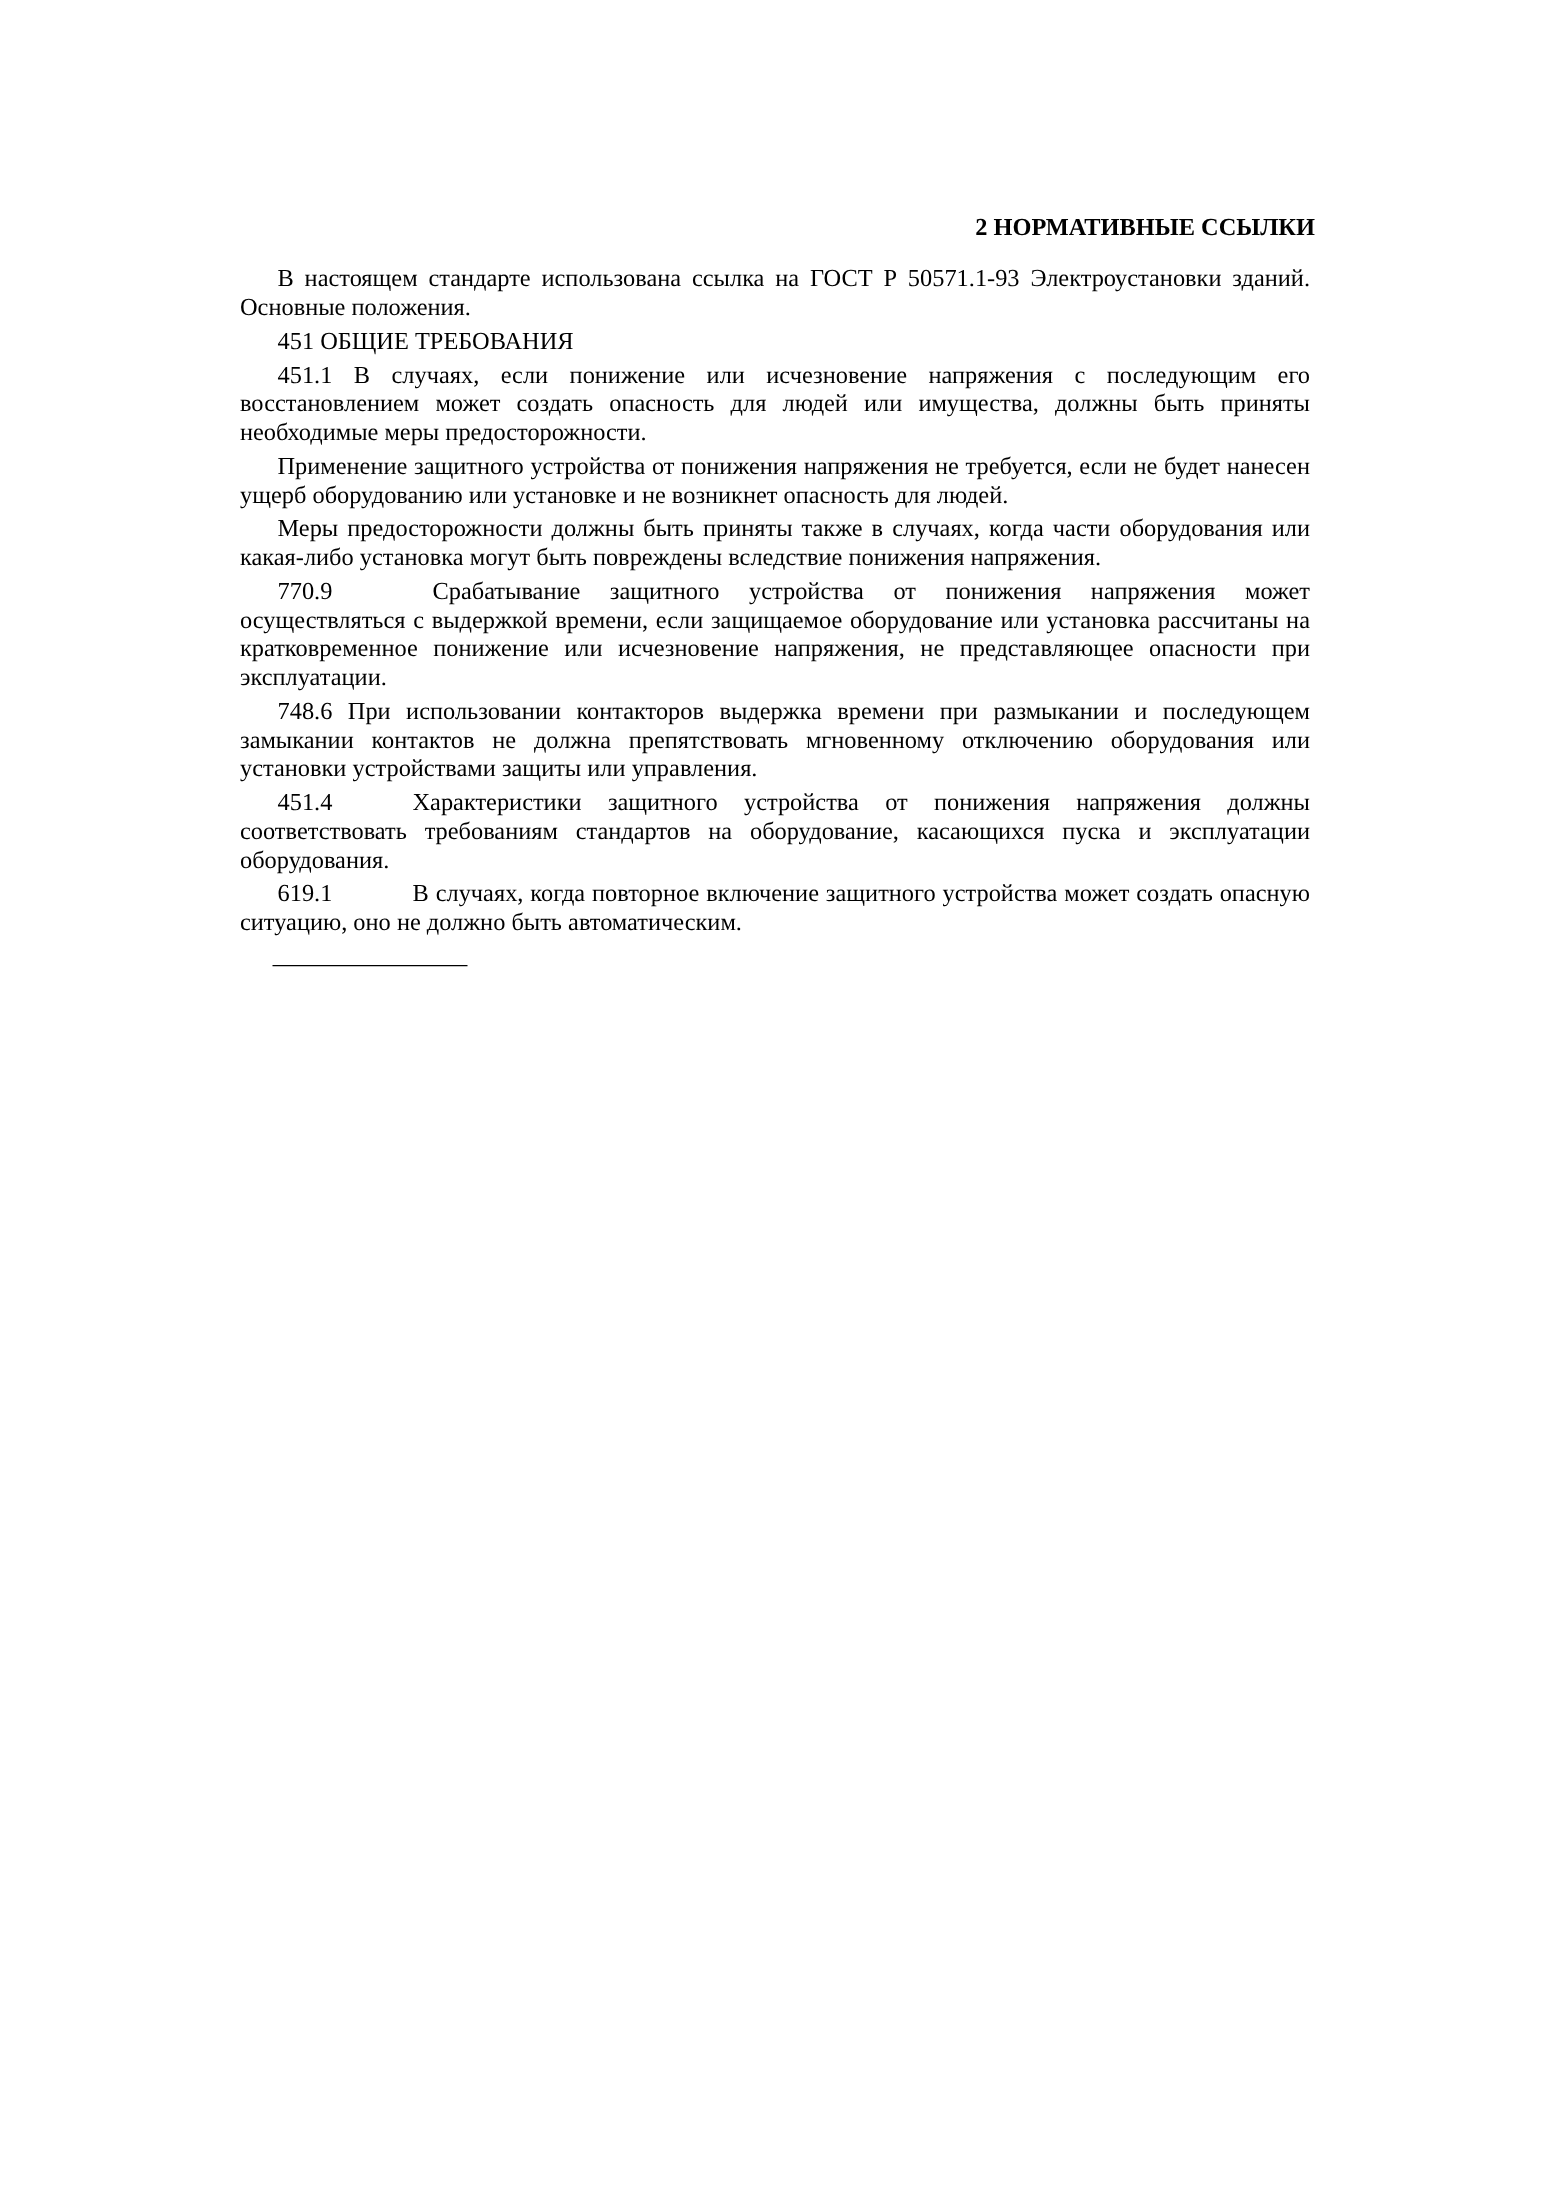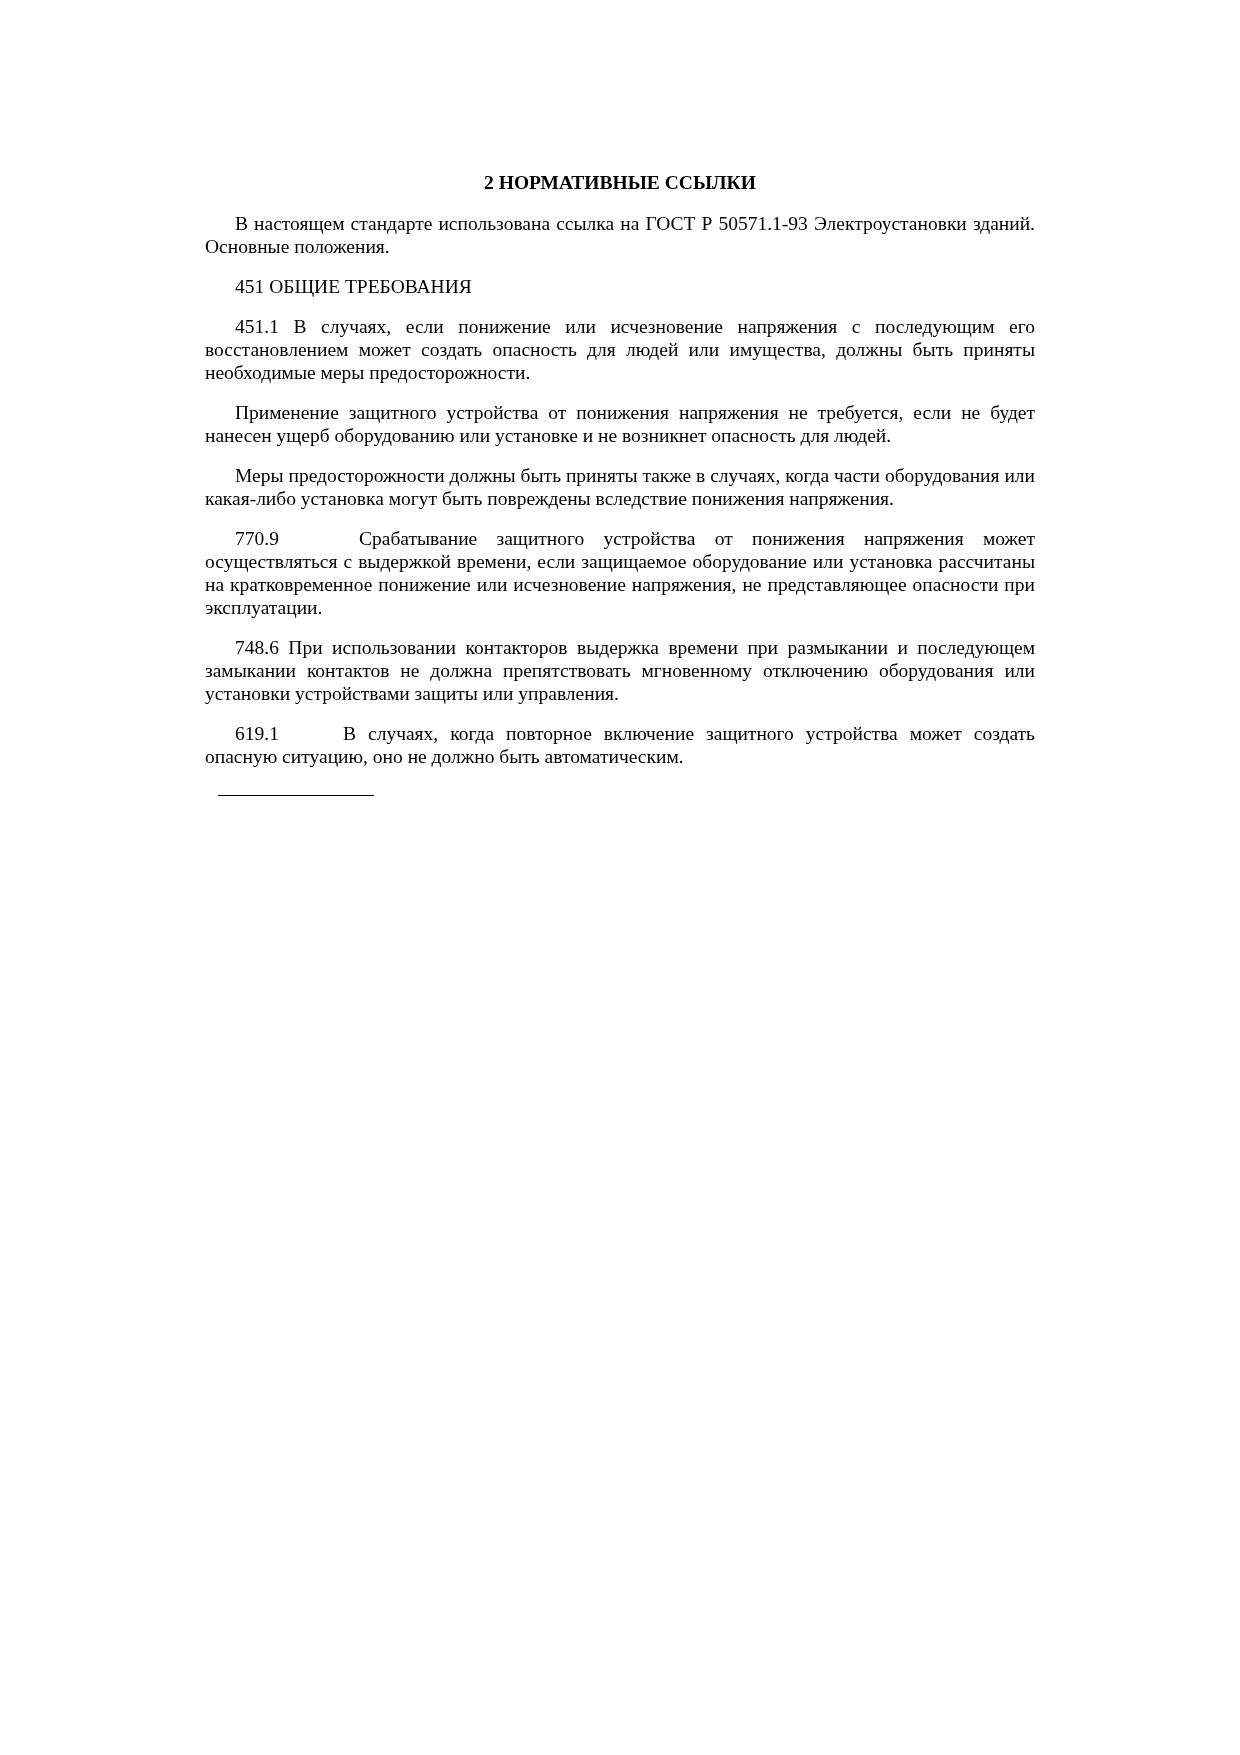--- a/index.html
+++ b/index.html
@@ -17,30 +17,30 @@
       position: absolute;
       left: 188px;
       top: 168px;
       width: 864px;
       font-family: "Liberation Serif", serif;
       font-size: 19.5px;
       line-height: 23px;
       color: #000000;
     }
     .heading {
-      text-align: center;
+      text-align: right;
       font-weight: bold;
       font-size: 19.5px;
       line-height: 23px;
       margin: 3px 0 18px 0;
     }
     .p {
       text-align: justify;
       text-indent: 30px;
-      margin: 17px;
+      margin: 4px;
     }
     .num {
       display: inline-block;
     }
     .rule {
       margin-left: 30px;
       margin-top: 12px;
       width: 156px;
       border-bottom: 1px solid #000000;
       height: 10px;
@@ -58,18 +58,19 @@
   <p class="p">В настоящем стандарте использована ссылка на ГОСТ Р 50571.1-93 Электроустановки зданий. Основные положения.</p>
   <p class="p">451 ОБЩИЕ ТРЕБОВАНИЯ</p>
   <p class="p">451.1 В случаях, если понижение или исчезновение напряжения с последующим его восстановлением может создать опасность для людей или имущества, должны быть приняты необходимые меры предосторожности.</p>
   <p class="p">Применение защитного устройства от понижения напряжения не требуется, если не будет нанесен ущерб оборудованию или установке и не возникнет опасность для людей.</p>
   <p class="p">Меры предосторожности должны быть приняты также в случаях, когда части оборудования или какая-либо установка могут быть повреждены вследствие понижения напряжения.</p>
 
   <p class="p"><span class="num" style="width:124px;text-indent:0">770.9</span><span>Срабатывание защитного устройства от понижения напряжения может осуществляться с выдержкой времени, если защищаемое оборудование или установка рассчитаны на кратковременное понижение или исчезновение напряжения, не представляющее опасности при эксплуатации.</span></p>
 
   <p class="p">748.6 При использовании контакторов выдержка времени при размыкании и последующем замыкании контактов не должна препятствовать мгновенному отключению оборудования или установки устройствами защиты или управления.</p>
 
+  <p class="p"><span class="num" style="width:108px;text-indent:0">451.4</span><span>Характеристики защитного устройства от понижения напряжения должны соответствовать требованиям стандартов на оборудование, касающихся пуска и эксплуатации оборудования.</span></p>
 
   <p class="p"><span class="num" style="width:108px;text-indent:0">619.1</span><span>В случаях, когда повторное включение защитного устройства может создать опасную ситуацию, оно не должно быть автоматическим.</span></p>
 
   <div class="rule"></div>
 
 </div>
 
 </body></html>

